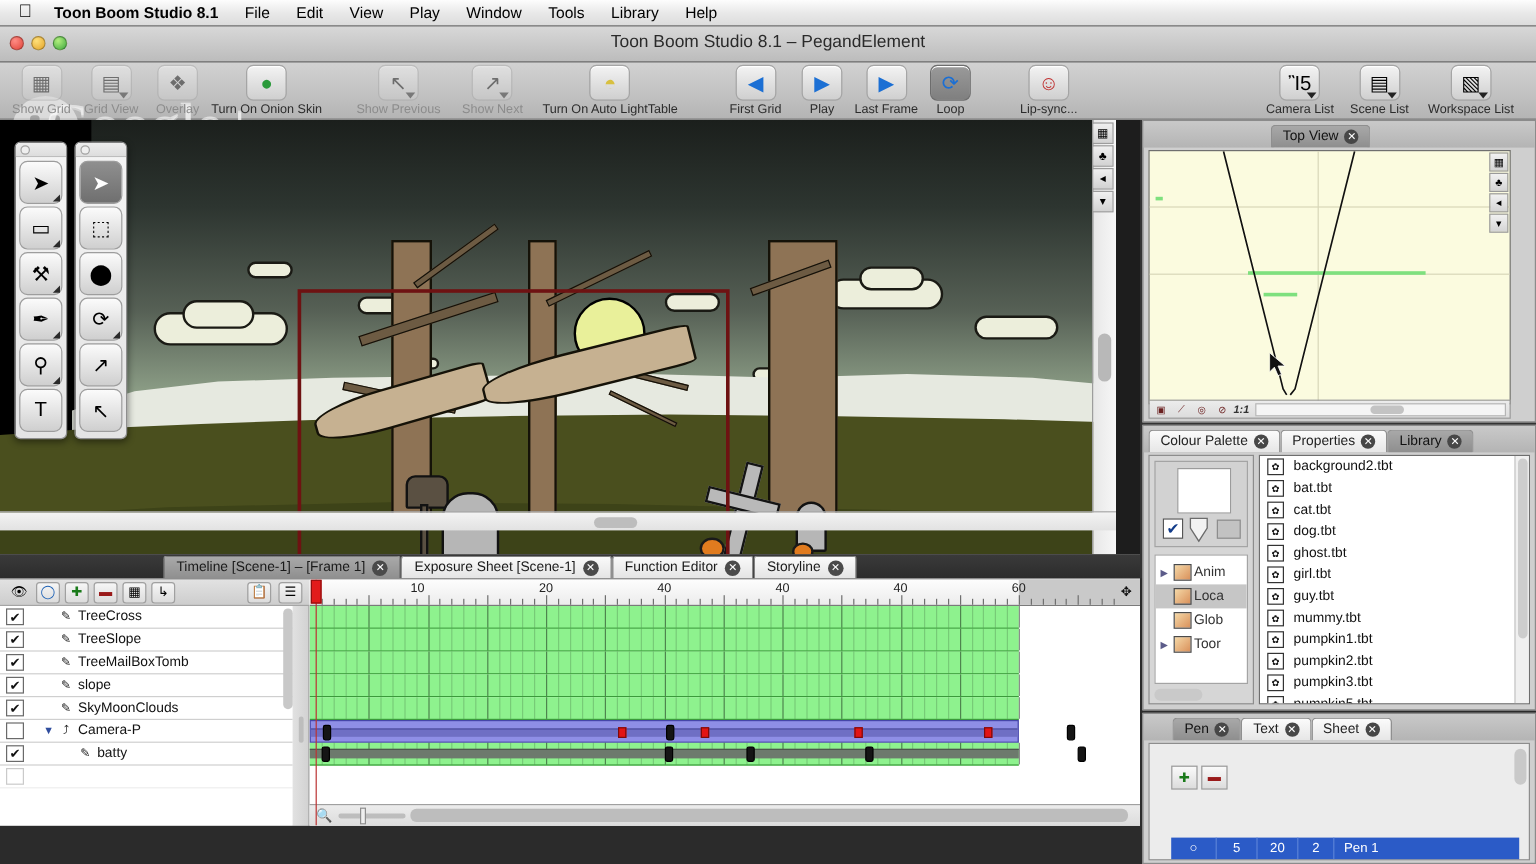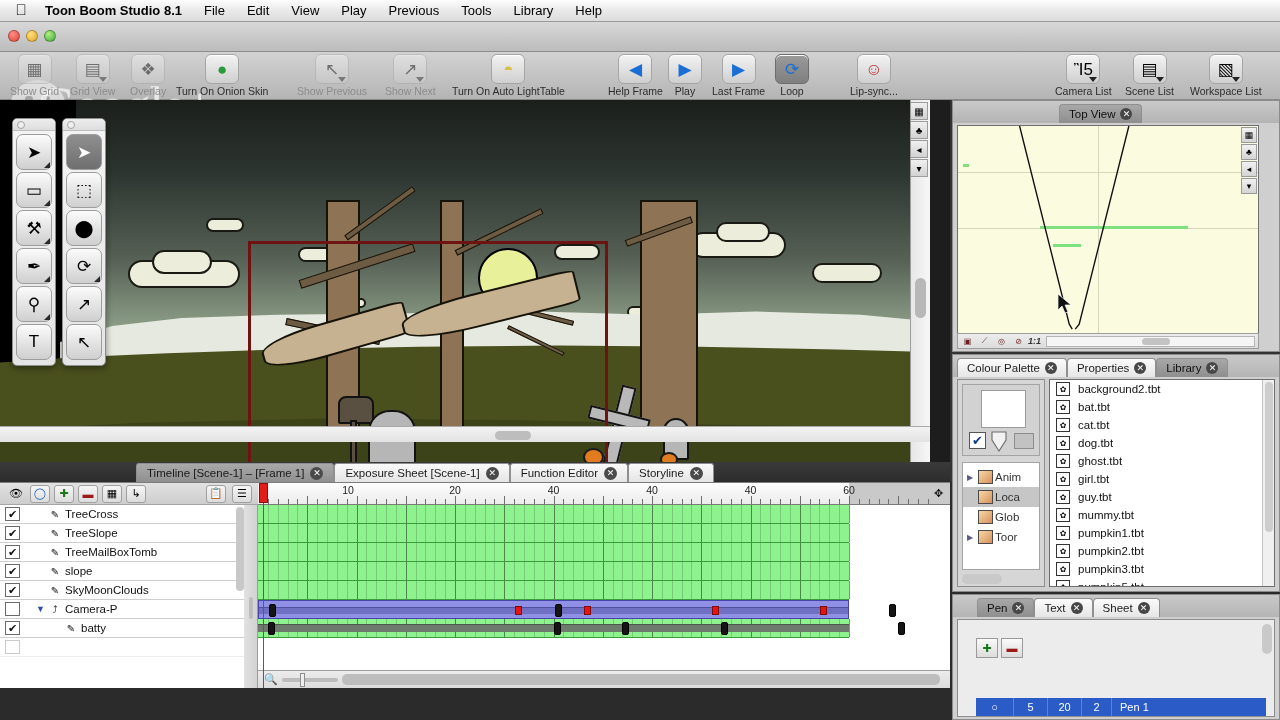--- a/index.html
+++ b/index.html
@@ -317,32 +317,33 @@
 
 <div id="app">
 
   <div class="menubar">
     <div class="apple-logo"></div>
     <div class="app-name">Toon Boom Studio 8.1</div>
     <div class="mi">File</div>
     <div class="mi">Edit</div>
     <div class="mi">View</div>
     <div class="mi">Play</div>
-    <div class="mi">Previous</div>
+    <div class="mi">Window</div>
     <div class="mi">Tools</div>
     <div class="mi">Library</div>
     <div class="mi">Help</div>
   </div>
 
   <div class="titlebar">
     <div class="traffic">
       <div class="tl r"></div>
       <div class="tl y"></div>
       <div class="tl g"></div>
     </div>
+    <div class="win-title">Toon Boom Studio 8.1 – PegandElement</div>
   </div>
 
   <div class="toolbar">
     <div class="wm-face"></div>
     <div class="watermark">Google+</div>
     <div id="toolbar-buttons">
         <div class="tbtn dim" style="left: 10px;">
           <div class="glyph">▦</div>
           <div class="lbl">Show Grid</div>
         </div>
@@ -365,21 +366,21 @@
         <div class="tbtn dim" style="left: 385px;">
           <div class="glyph">↗<span class="caret"></span></div>
           <div class="lbl">Show Next</div>
         </div>
         <div class="tbtn" style="left: 452px;">
           <div class="glyph" style="color: rgb(216, 192, 64);">◓</div>
           <div class="lbl">Turn On Auto LightTable</div>
         </div>
         <div class="tbtn" style="left: 608px;">
           <div class="glyph" style="color: rgb(27, 111, 212);">◀</div>
-          <div class="lbl">Help Frame</div>
+          <div class="lbl">First Grid</div>
         </div>
         <div class="tbtn" style="left: 668px;">
           <div class="glyph" style="color: rgb(27, 111, 212);">▶</div>
           <div class="lbl">Play</div>
         </div>
         <div class="tbtn" style="left: 712px;">
           <div class="glyph" style="color: rgb(27, 111, 212); transform: scaleX(1);">▶</div>
           <div class="lbl">Last Frame</div>
         </div>
         <div class="tbtn pressed" style="left: 775px;">

